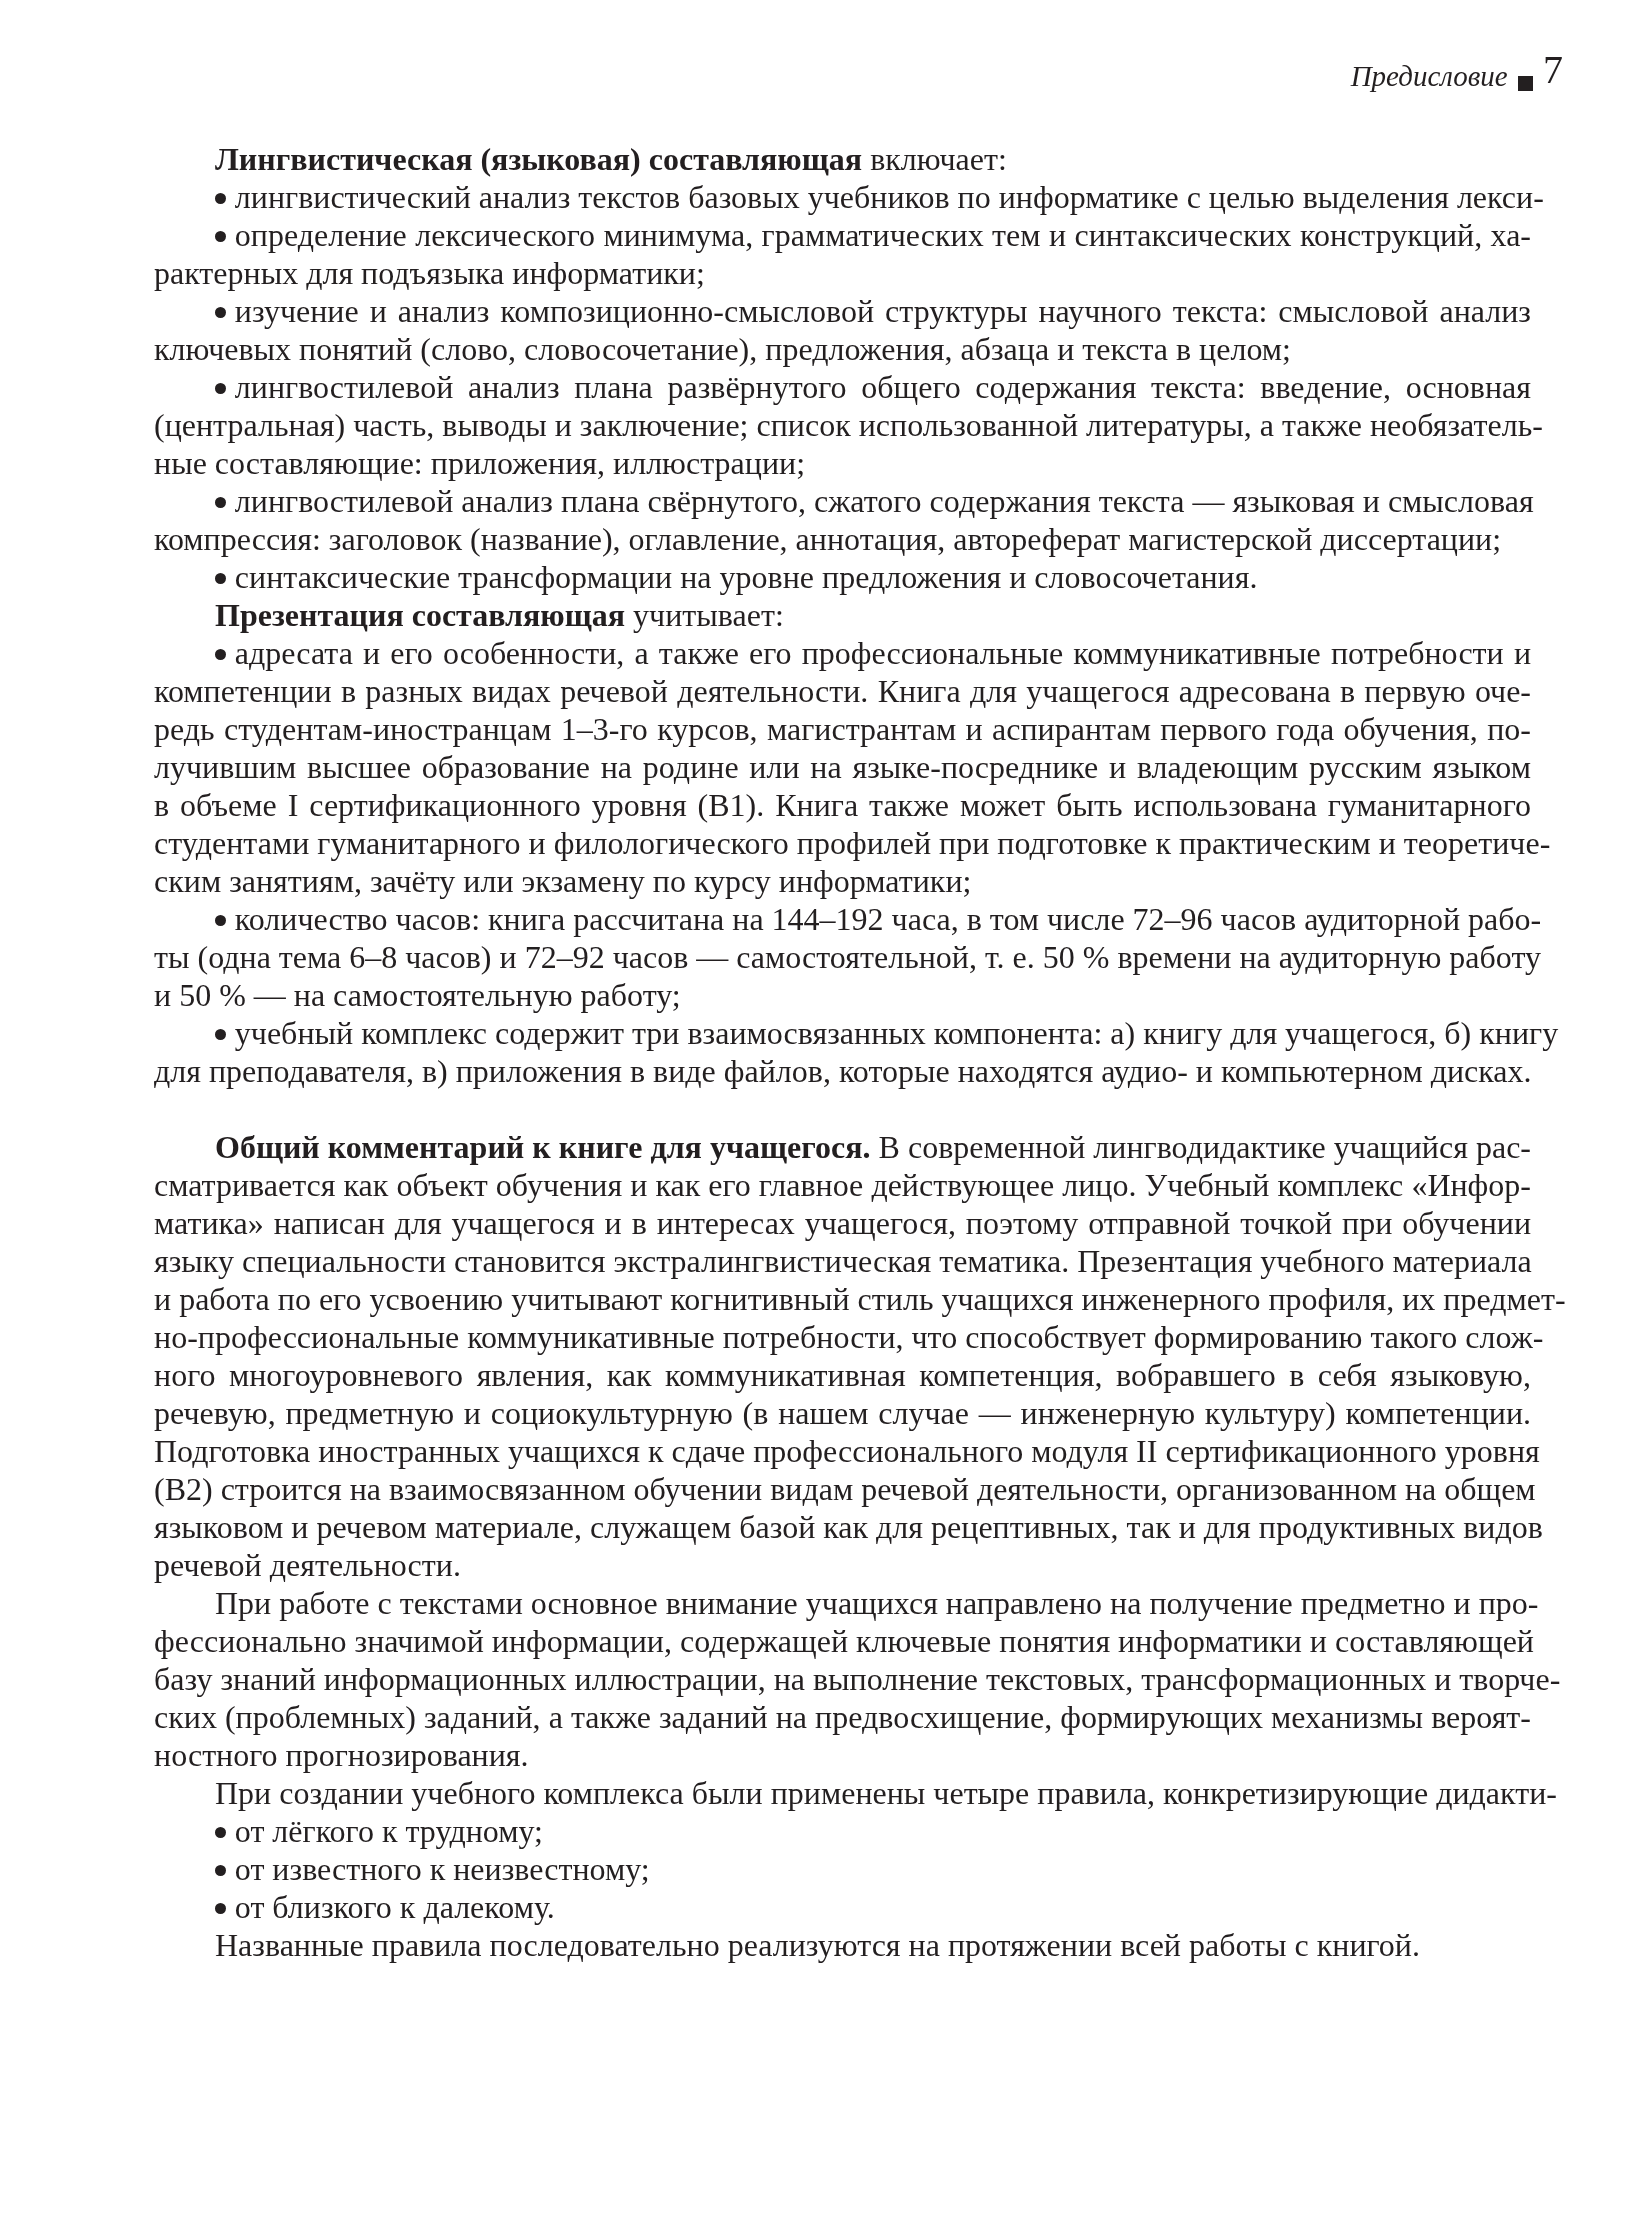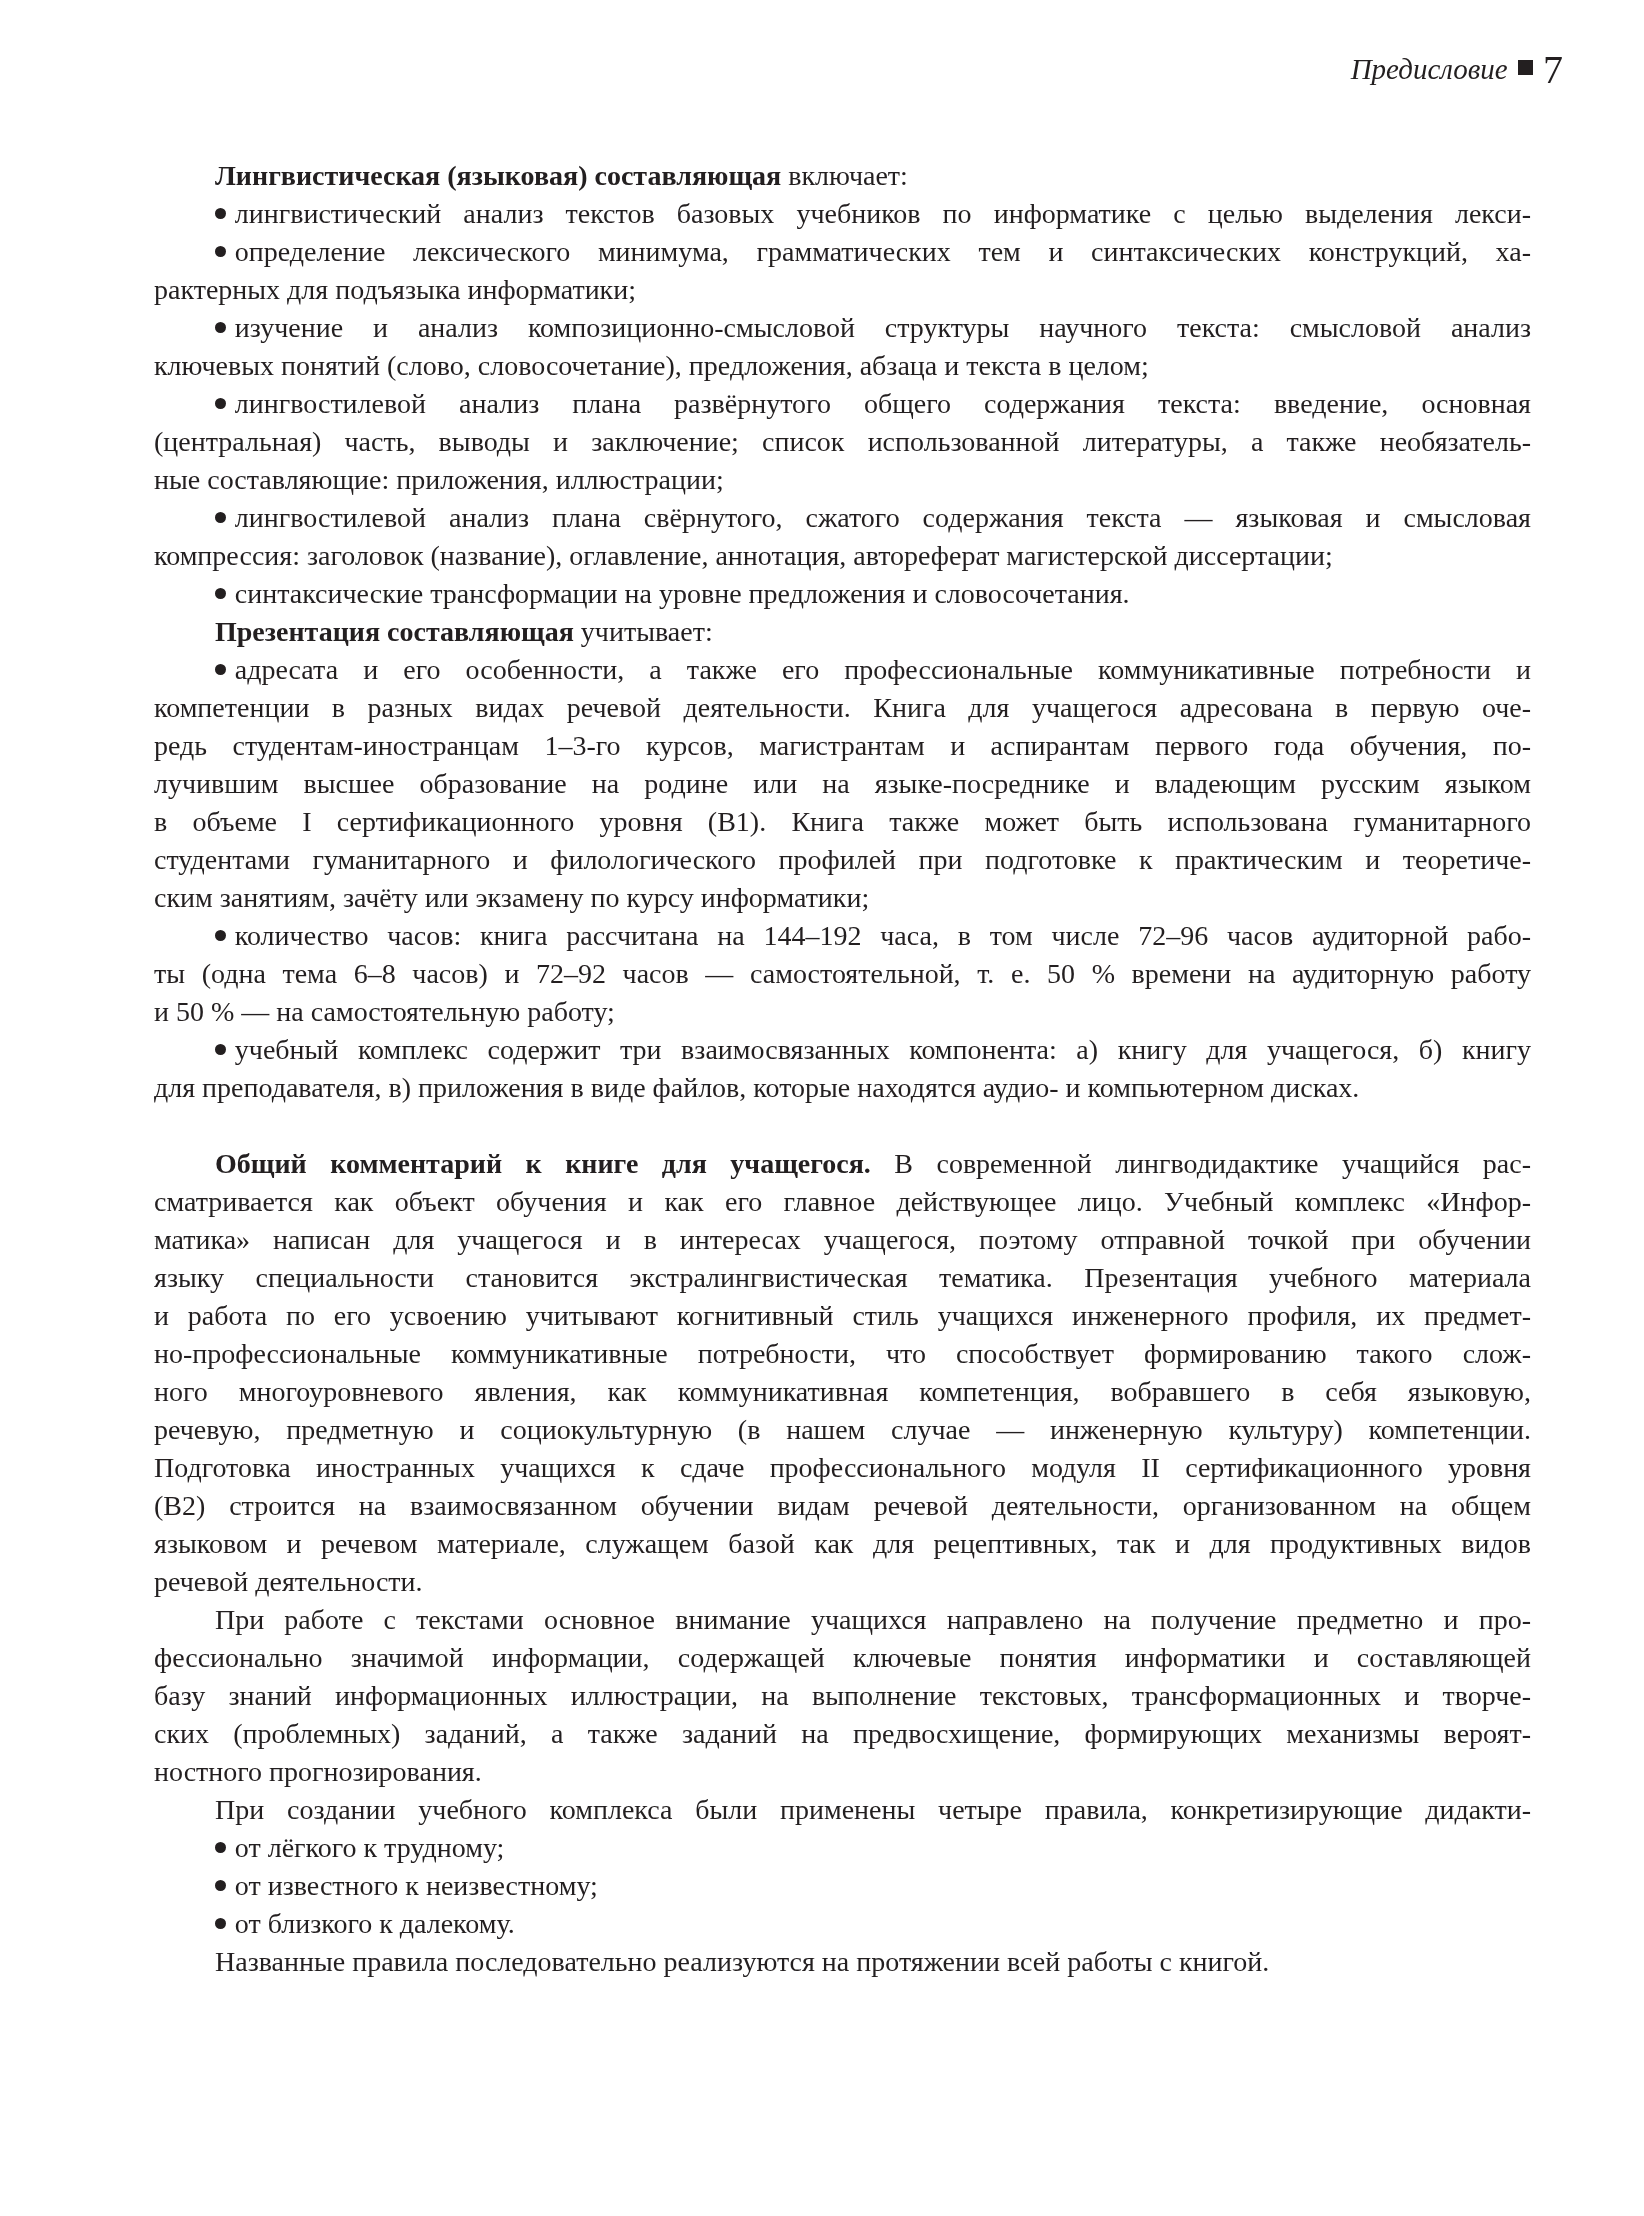--- a/index.html
+++ b/index.html
@@ -1,25 +1,25 @@
 <!DOCTYPE html>
 <html style="font-size:11.8px"><head>
 <meta charset="utf-8">
 <style>
   html, body { margin: 0; padding: 0; background: #ffffff; }
   body { width: 1644px; height: 2216px; position: relative; overflow: hidden;
          font-family: "Liberation Serif", "DejaVu Serif", serif; color: #231f20; }
   .running-head { position: absolute; top: 46px; right: 81px; font-size: 29px;
-                  display: flex; align-items: center; gap: 10.3px; }
+                  display: flex; align-items: flex-end; gap: 10.3px; }
   .running-head .title { font-style: italic; }
   .running-head .square { display: inline-block; width: 14.7px; height: 14.7px; background: #231f20;
                           position: relative; top: -2.2px; }
   .running-head .page-num { font-size: 40px; }
-  .content { position: absolute; left: 154px; top: 157px; width: 1377px;
-             font-size: 28px; line-height: 38px; }
+  .content { position: absolute; left: 154px; top: 140px; width: 1377px;
+             font-size: 32px; line-height: 38px; }
   .line { display: block; white-space: nowrap; text-align: justify; text-align-last: justify; height: 38px; }
   .line.last { text-align-last: left; }
   .indent { padding-left: 61px; }
   .bullet-dot { display: inline-block; width: 11px; height: 11px; border-radius: 50%;
                 background: #231f20; margin-right: 8.8px; position: relative; top: -3.7px; }
   b { font-weight: bold; }
   .gap { height: 38px; }
 </style>
 </head>
 <body>

